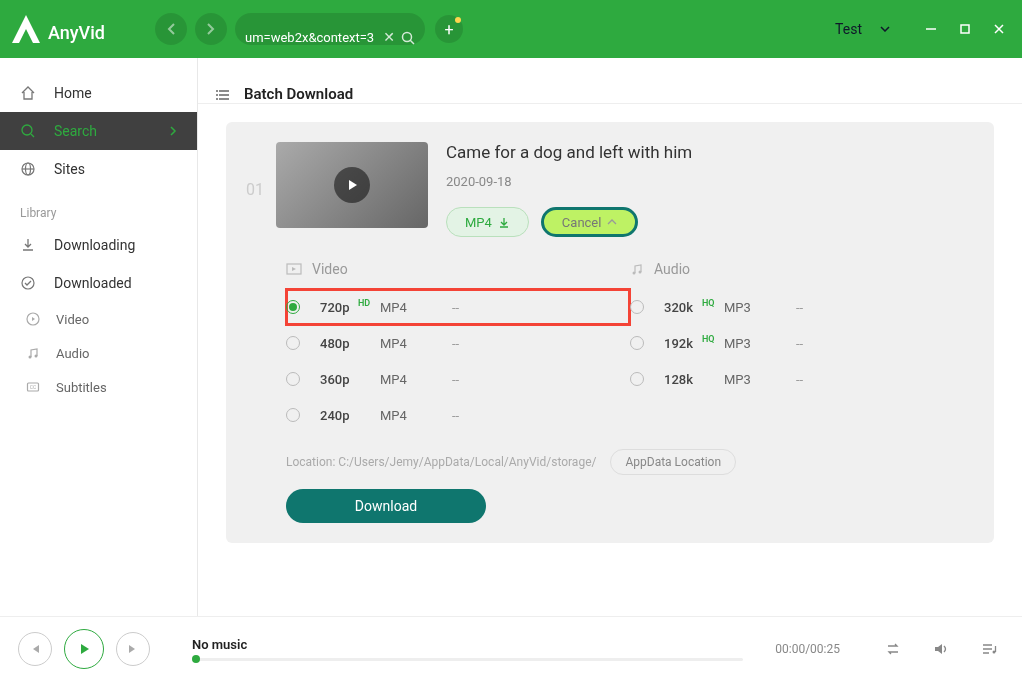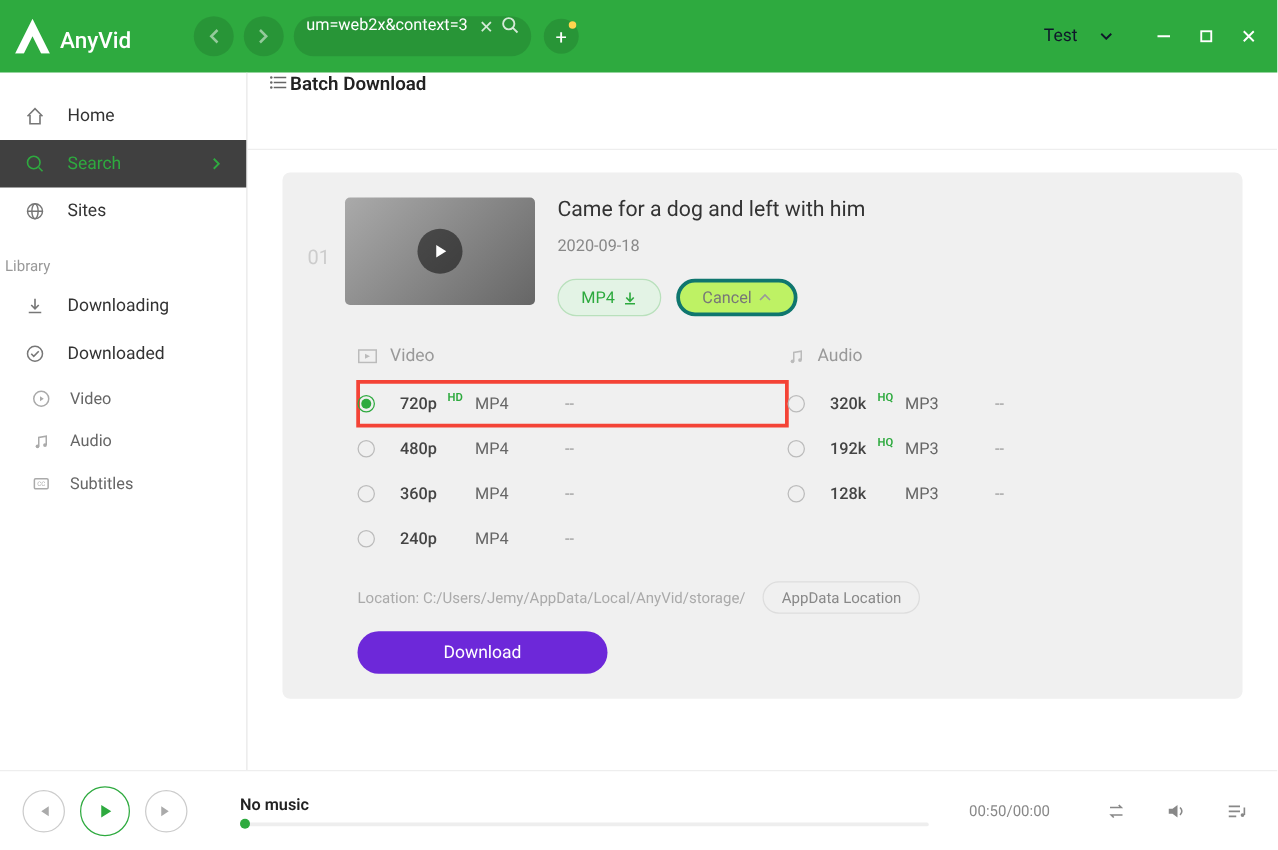--- a/index.html
+++ b/index.html
@@ -4,44 +4,44 @@
 <style>
 * { margin: 0; padding: 0; box-sizing: border-box; font-family: -apple-system, BlinkMacSystemFont, 'Segoe UI', Roboto, sans-serif; }
 body { width: 1022px; height: 680px; background: #fff; overflow: hidden; display: flex; flex-direction: column; }
 
 
 .header { height: 58px; background: #2eaa3f; display: flex; align-items: center; padding: 0 12px; flex-shrink: 0; }
 .logo-wrap { display: flex; align-items: flex-end; gap: 8px; margin-right: 50px; }
 .logo-img { width: 28px; height: 28px; background: #fff; clip-path: polygon(50% 0%, 100% 100%, 75% 100%, 50% 50%, 25% 100%, 0% 100%); }
 .app-name { color: #fff; font-size: 18px; font-weight: 500; }
 .nav-btn { width: 32px; height: 32px; border-radius: 50%; background: rgba(0,0,0,0.12); display: flex; align-items: center; justify-content: center; color: rgba(255,255,255,0.5); cursor: pointer; margin-right: 8px; }
-.url-bar { height: 32px; background: rgba(0,0,0,0.12); border-radius: 16px; display: flex; align-items: flex-start; padding: 0 10px; color: #fff; font-size: 13px; min-width: 190px; }
+.url-bar { height: 32px; background: rgba(0,0,0,0.12); border-radius: 16px; display: flex; align-items: flex-end; padding: 0 10px; color: #fff; font-size: 13px; min-width: 190px; }
 .url-text { flex: 1; }
 .url-close, .url-search { margin-left: 6px; color: rgba(255,255,255,0.8); cursor: pointer; font-size: 14px; }
 .add-btn { width: 28px; height: 28px; border-radius: 50%; background: rgba(0,0,0,0.12); display: flex; align-items: center; justify-content: center; color: #fff; margin-left: 10px; cursor: pointer; position: relative; }
 .add-dot { position: absolute; top: 2px; right: 2px; width: 6px; height: 6px; background: #ffd54f; border-radius: 50%; }
 .header-spacer { flex: 1; }
 .test-drop { color: #0f172a; font-size: 14px; display: flex; align-items: center; gap: 18px; cursor: pointer; margin-right: 30px; }
 .win-controls { display: flex; gap: 12px; }
 .win-btn { width: 22px; height: 22px; display: flex; align-items: center; justify-content: center; color: #fff; cursor: pointer; }
 
 
 .main-area { flex: 1; display: flex; overflow: hidden; }
 .sidebar { width: 198px; border-right: 1px solid #e8e8e8; padding-top: 16px; }
 .side-item { height: 38px; display: flex; align-items: center; padding: 0 20px; font-size: 14px; color: #333; cursor: pointer; position: relative; }
 .side-item.active { background: #404040; color: #2eaa3f; }
 .side-item.active .chev { color: #2eaa3f; }
 .side-icon { width: 18px; margin-right: 16px; display: flex; align-items: center; }
 .chev { margin-left: auto; color: #999; }
-.side-section { font-size: 12px; color: #999; padding: 18px 4px 6px; }
+.side-section { font-size: 12px; color: #999; padding: 18px 20px 6px; }
 .side-sub { padding-left: 54px; height: 34px; display: flex; align-items: center; font-size: 13px; color: #666; cursor: pointer; }
 .side-sub-icon { width: 18px; margin-right: 12px; margin-left: -28px; color: #aaa; }
 
 .content { flex: 1; overflow: auto; }
-.page-header { height: 62px; display: flex; align-items: flex-start; padding: 0 18px; border-bottom: 1px solid #eee; }
+.page-header { height: 46px; display: flex; align-items: flex-end; padding: 0 18px; gap: 12px; border-bottom: 1px solid #eee; }
 .page-header-icon { color: #666; }
 .page-title { font-size: 15px; font-weight: 600; color: #222; }
 
 .card { margin: 18px 28px; background: #f0f0f0; border-radius: 6px; padding: 0; }
 .card-top { display: flex; padding: 20px 20px 18px 20px; }
 .card-num { color: #ccc; font-size: 16px; margin-right: 12px; align-self: center; }
 .thumb { width: 152px; height: 86px; background: linear-gradient(135deg,#aaa 0%,#888 50%,#666 100%); border-radius: 4px; position: relative; margin-right: 18px; display: flex; align-items: center; justify-content: center; }
 .thumb-play { width: 36px; height: 36px; border-radius: 50%; background: rgba(0,0,0,0.5); display: flex; align-items: center; justify-content: center; color: #fff; }
 .card-meta { flex: 1; }
 .card-title { font-size: 17px; color: #333; margin-bottom: 12px; }
@@ -59,21 +59,21 @@
 .radio { width: 14px; height: 14px; border-radius: 50%; border: 1.5px solid #bbb; margin-right: 20px; position: relative; cursor: pointer; }
 .radio.sel { border-color: #2eaa3f; }
 .radio.sel::after { content: ''; position: absolute; inset: 2px; border-radius: 50%; background: #2eaa3f; }
 .res { width: 60px; font-weight: 500; color: #444; position: relative; }
 .badge { position: absolute; top: -2px; left: 38px; font-size: 9px; font-weight: 600; color: #2eaa3f; }
 .fmt { width: 72px; }
 .size { color: #999; }
 .highlight { outline: 3px solid #f44336; outline-offset: -2px; }
 .loc-row { display: flex; align-items: center; gap: 14px; margin-top: 16px; font-size: 12px; color: #aaa; }
 .loc-btn { border: 1px solid #ddd; border-radius: 14px; height: 26px; padding: 0 14px; font-size: 12px; color: #888; background: transparent; cursor: pointer; }
-.dl-btn { width: 200px; height: 34px; border-radius: 17px; background: #6d28d9; color: #fff; border: none; font-size: 14px; margin-top: 14px; cursor: pointer; text-align: center; }
+.dl-btn { width: 200px; height: 34px; border-radius: 17px; background: #0f766e; color: #fff; border: none; font-size: 14px; margin-top: 14px; cursor: pointer; text-align: center; }
 
 
 .player { height: 64px; border-top: 1px solid #eee; display: flex; align-items: center; padding: 0 18px; gap: 12px; flex-shrink: 0; }
 .pbtn { width: 34px; height: 34px; border-radius: 50%; border: 1.5px solid #ccc; display: flex; align-items: center; justify-content: center; color: #aaa; cursor: pointer; }
 .pbtn.play { width: 40px; height: 40px; border-color: #2eaa3f; color: #2eaa3f; }
 .track { flex: 1; margin-left: 30px; margin-right: 20px; }
 .track-title { font-size: 13px; font-weight: 600; color: #222; margin-bottom: 6px; }
 .progress { height: 3px; background: #eee; border-radius: 2px; position: relative; }
 .prog-dot { width: 8px; height: 8px; border-radius: 50%; background: #2eaa3f; position: absolute; left: 0; top: -2.5px; }
 .time { font-size: 12px; color: #888; margin-right: 20px; }
@@ -356,21 +356,21 @@
       <svg width="14" height="14" viewBox="0 0 14 14">
         <path d="M10 3 V11 M3 3 L9 7 L3 11 Z" fill="currentColor"></path>
       </svg>
     </div>
   <div class="track">
     <div class="track-title">No music</div>
     <div class="progress">
         <div class="prog-dot"></div>
       </div>
   </div>
-  <div class="time">00:50/00:00</div>
+  <div class="time">00:00/00:25</div>
   <div class="picon">
       <svg width="18" height="18" viewBox="0 0 18 18">
         <path d="M4 6 H13 L11 4 M14 12 H5 L7 14" stroke="#888" stroke-width="1.3" fill="none"></path>
       </svg>
     </div>
   <div class="picon">
       <svg width="18" height="18" viewBox="0 0 18 18">
         <path d="M3 7 H6 L10 4 V14 L6 11 H3 Z" fill="#888"></path>
         <path d="M12 6 Q15 9 12 12" stroke="#888" stroke-width="1.3" fill="none"></path>
       </svg>

